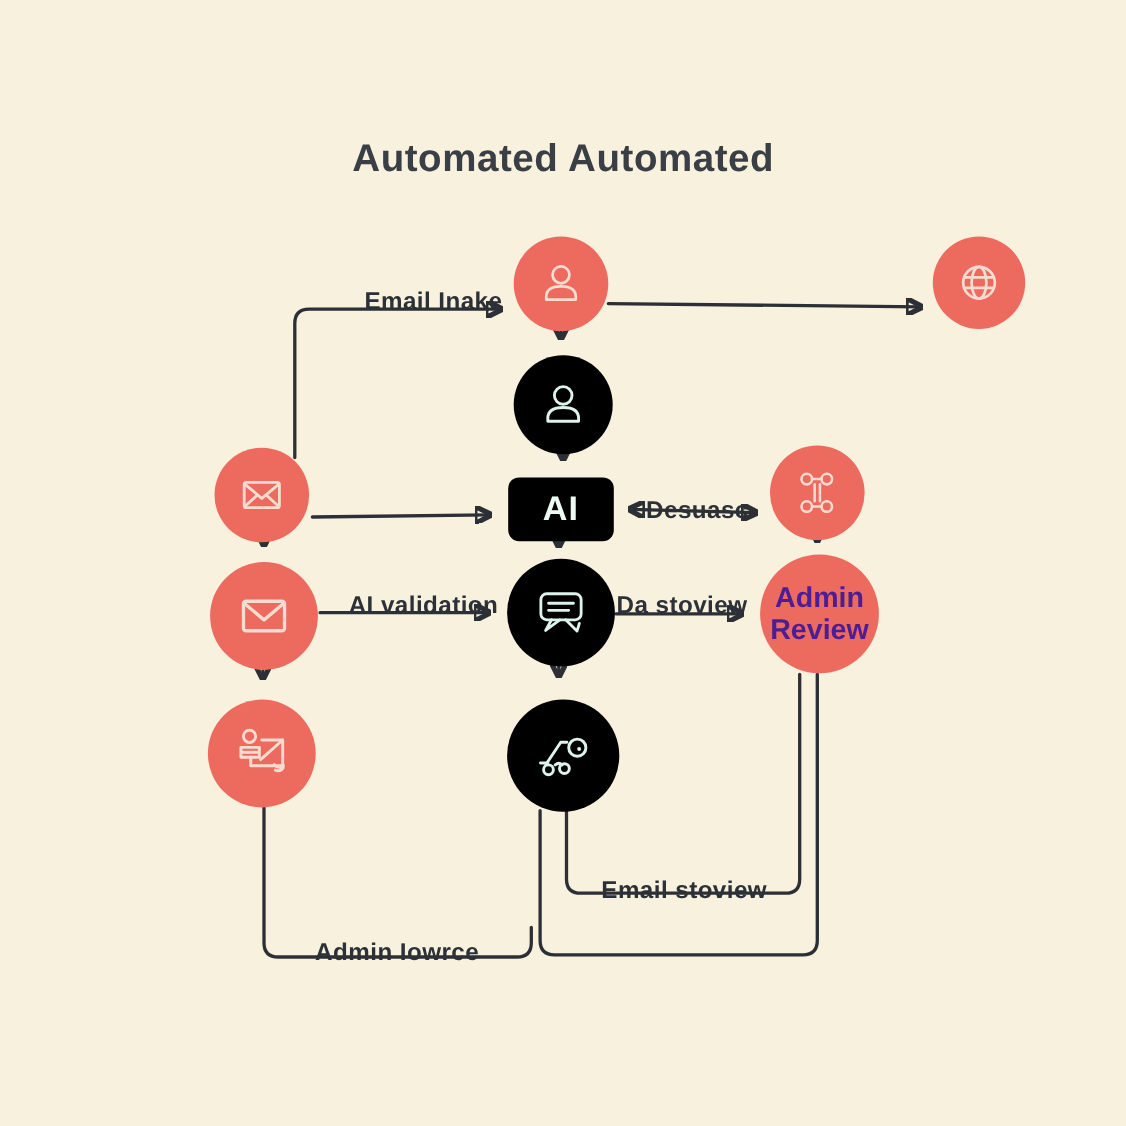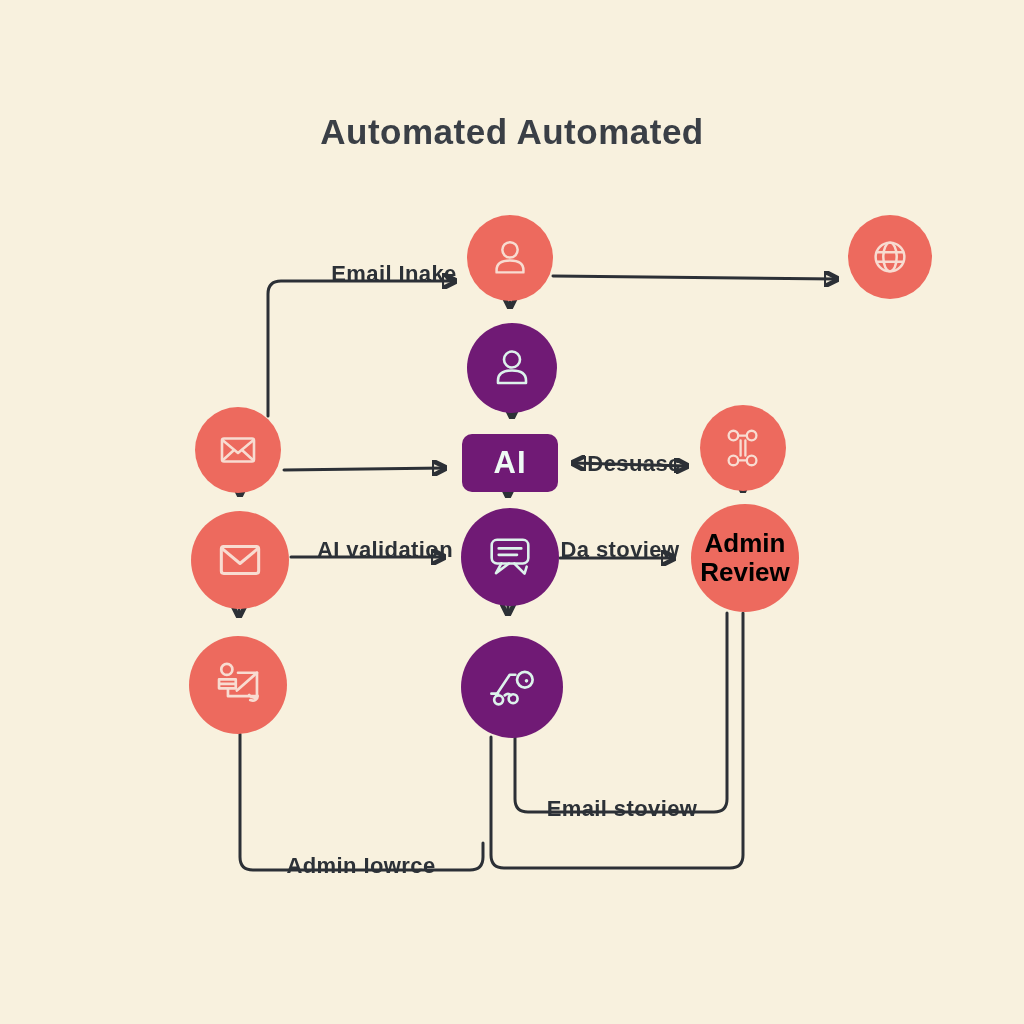--- a/index.html
+++ b/index.html
@@ -8,21 +8,21 @@
     background:#e9e4d5;
   }
   .canvas{
     position:relative;
     width:1024px;height:1024px;
     background:#f8f1de;
     overflow:hidden;
   }
   .title{
     position:absolute;
-    left:0;top:110px;width:1024px;
+    left:0;top:122px;width:1024px;
     text-align:center;
     color:#3a3f46;
     font-size:35px;
     font-weight:700;
     line-height:43px;
     letter-spacing:.5px;
   }
   .edges{
     position:absolute;left:0;top:0;width:1024px;height:1024px;
   }
@@ -32,30 +32,30 @@
     stroke-width:3;
     stroke-linecap:round;
   }
   .node{
     position:absolute;
     display:flex;align-items:center;justify-content:center;
     box-sizing:border-box;
   }
   .circle{border-radius:50%;}
   .coral{background:#ed6a5e;color:#f8dcd1;}
-  .teal{background:#701a75;color:#ddf3ec;}
+  .teal{background:#000000;color:#ddf3ec;}
   .rect{border-radius:10px;}
   .icon{display:block;}
   .node-label{
     font-weight:700;
     text-align:center;
     line-height:1.12;
   }
   .ai-text{color:#eefaf4;font-size:31px;letter-spacing:1px;}
-  .admin-text{color:#000000;font-size:26px;width:92px;}
+  .admin-text{color:#4c1d95;font-size:26px;width:92px;}
   .edge-label{
     position:absolute;
     transform:translate(-50%,-50%);
     color:#2c3137;
     font-size:22px;
     font-weight:600;
     letter-spacing:.4px;
     white-space:nowrap;
     margin-top:10px;
   }

